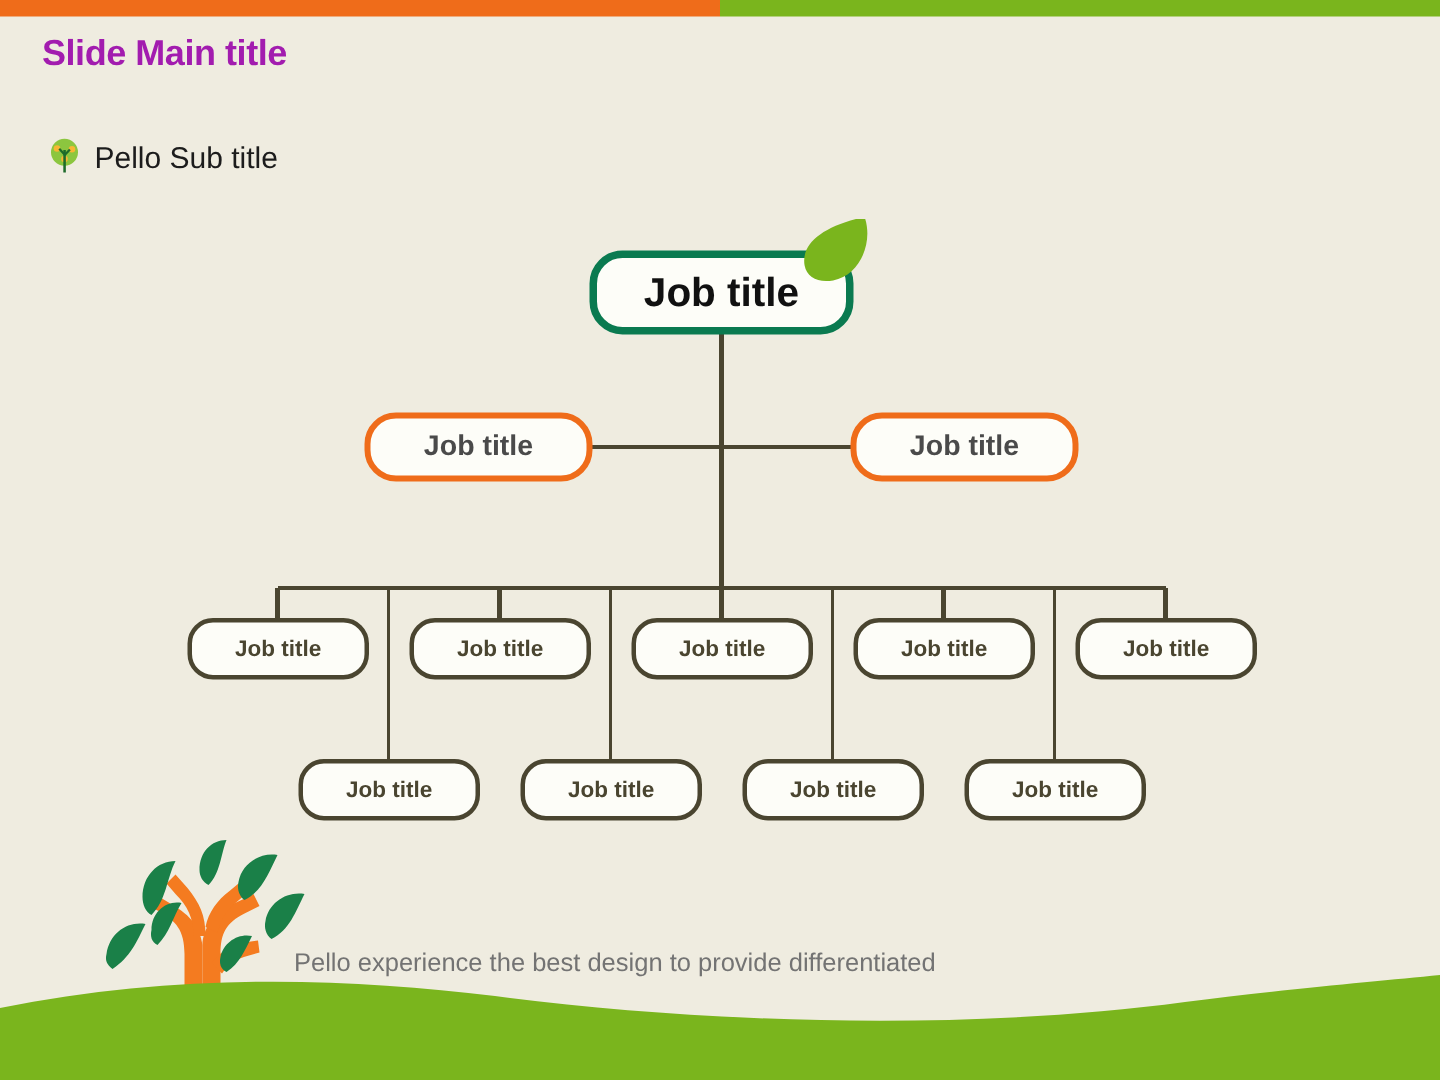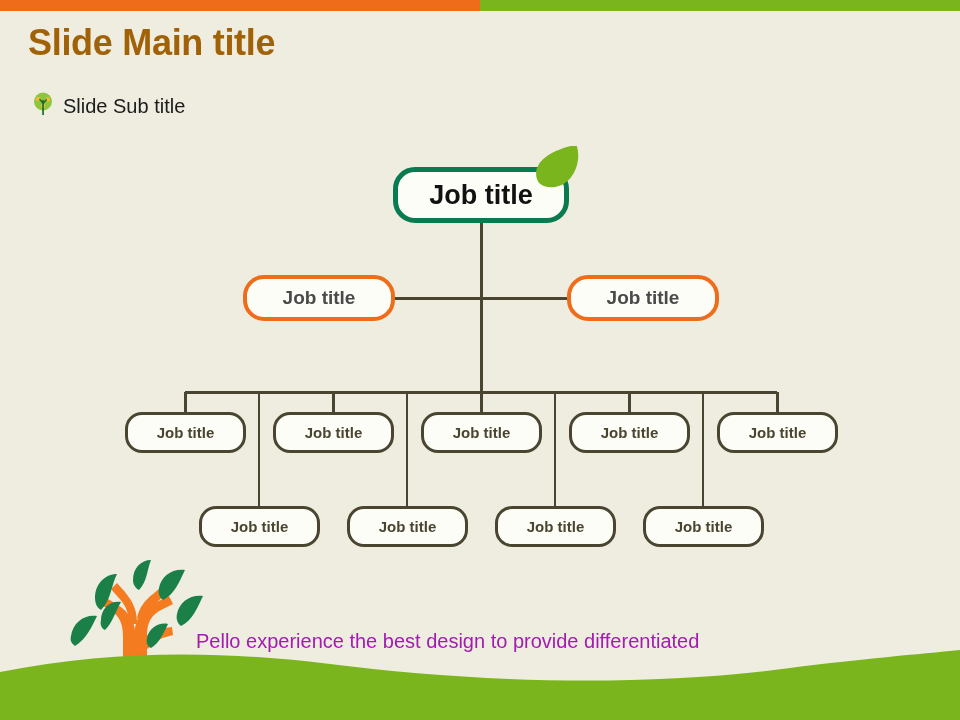--- a/index.html
+++ b/index.html
@@ -34,23 +34,23 @@
     width: 480px;
     height: 100%;
     background: #7ab51d;
   }
 
   
   .main-title {
     position: absolute;
     left: 28px;
     top: 22px;
-    font-size: 36px;
-    font-weight: bold;
-    color: #a16207;
+    font-size: 24px;
+    font-weight: bold;
+    color: #a21caf;
     letter-spacing: -0.3px;
     white-space: nowrap;
   }
   .sub-wrap {
     position: absolute;
     left: 32px;
     top: 92px;
     display: flex;
     align-items: center;
     gap: 9px;
@@ -118,23 +118,23 @@
   .big-tree {
     position: absolute;
     left: 55px;
     top: 558px;
   }
   .caption {
     position: absolute;
     left: 196px;
     top: 629px;
     width: 640px;
-    font-size: 20px;
+    font-size: 17px;
     line-height: 25px;
-    color: #a21caf;
+    color: #737373;
   }
   .caption div { white-space: nowrap; }
 </style>
 </head>
 <body>
 
 <div id="slide">
 
   <div class="topbar">
     <div class="seg-orange"></div>
@@ -147,21 +147,21 @@
     <span class="tree-bullet">
       <svg width="22" height="24" viewBox="0 0 22 24">
         <circle cx="11" cy="9.5" r="9" fill="#8cc63f"></circle>
         <circle cx="6" cy="7" r="2.2" fill="#f7b733"></circle>
         <circle cx="16" cy="7.5" r="2.2" fill="#f7b733"></circle>
         <circle cx="11" cy="14" r="2.2" fill="#f7b733"></circle>
         <path d="M10.2 8 L10.2 23 L11.9 23 L11.9 8 Z" fill="#1d6b2a"></path>
         <path d="M11 11 L7.5 7.2 M11 11.5 L14.6 7.6" stroke="#1d6b2a" stroke-width="1.5" fill="none"></path>
       </svg>
     </span>
-    <span class="sub-title">Slide Sub title</span>
+    <span class="sub-title">Pello Sub title</span>
   </div>
 
   <svg class="chart-lines" width="960" height="720">
     <g stroke="#4a4530" stroke-width="3" fill="none" shape-rendering="crispEdges">
 
       <line x1="481" y1="222" x2="481" y2="392"></line>
 
       <line x1="394" y1="298" x2="568" y2="298"></line>
 
       <line x1="185" y1="392" x2="777" y2="392"></line>

